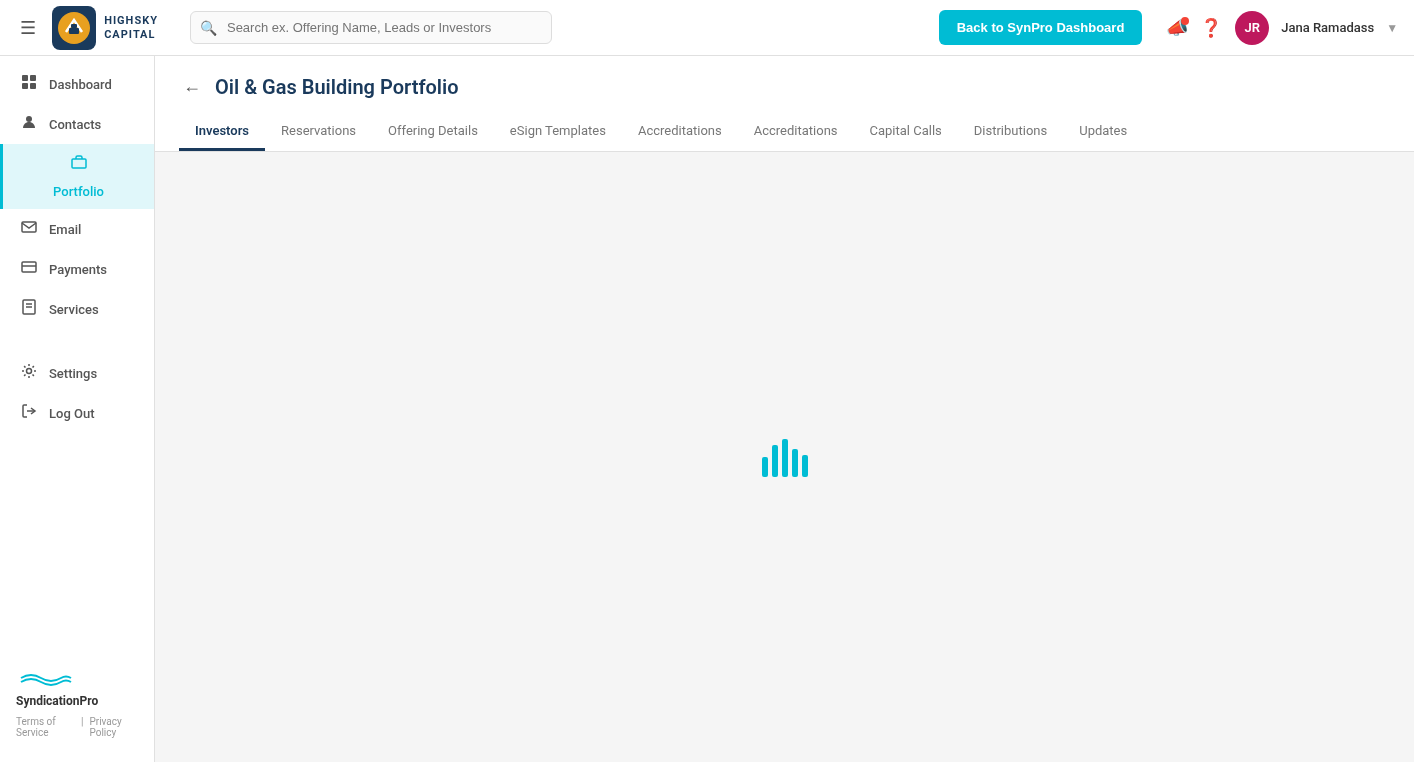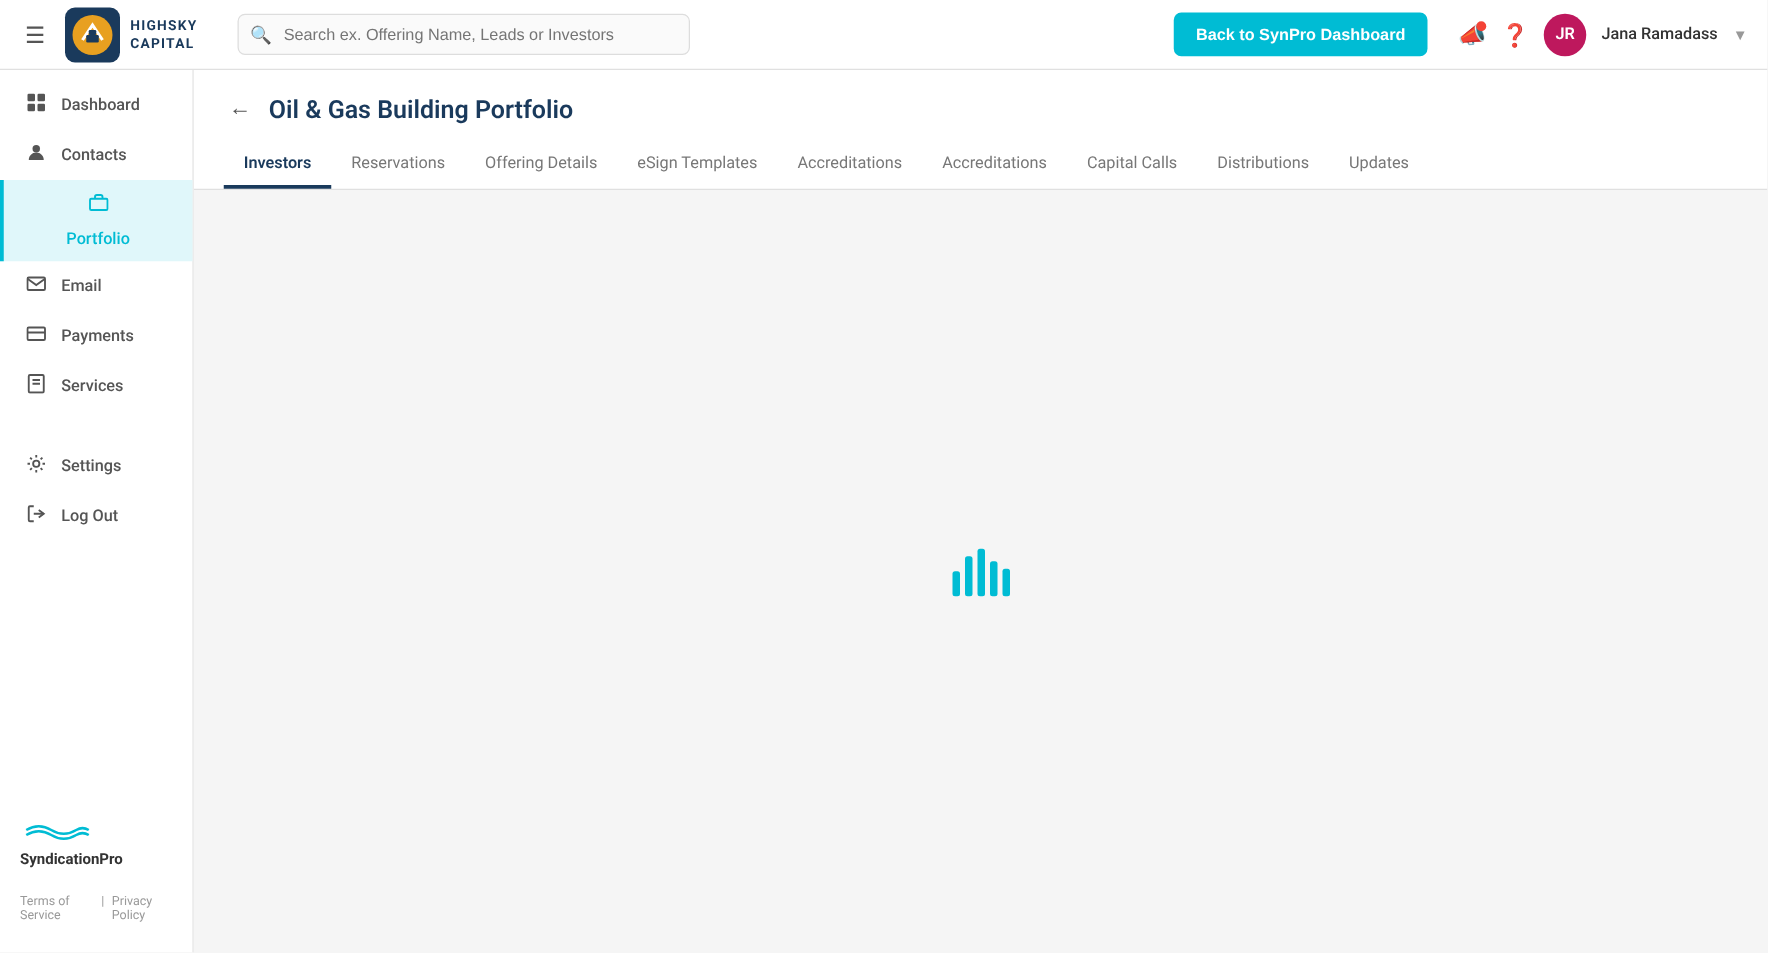--- a/index.html
+++ b/index.html
@@ -33,21 +33,21 @@
     .layout { display: flex; flex: 1; overflow: hidden; }
 
     
     .sidebar { width: 155px; background: #fff; border-right: 1px solid #e0e0e0; display: flex; flex-direction: column; padding: 8px 0; flex-shrink: 0; }
     .sidebar-nav { flex: 1; }
     .sidebar-item { display: flex; align-items: center; gap: 10px; padding: 10px 16px; cursor: pointer; color: #555; font-size: 13px; font-weight: 500; border-left: 3px solid transparent; transition: all 0.15s; }
     .sidebar-item.active { color: #00bcd4; border-left-color: #00bcd4; background: #e0f7fa; flex-direction: column; }
     .sidebar-item .icon { font-size: 16px; width: 20px; text-align: center; }
     .sidebar-footer { padding: 16px; }
     .syndication-logo { text-align: left; }
-    .syndication-footer-links { display: flex; gap: 6px; justify-content: center; margin-top: 22px; font-size: 10px; color: #999; }
+    .syndication-footer-links { display: flex; gap: 6px; justify-content: center; margin-top: 8px; font-size: 10px; color: #999; }
     .syndication-footer-links a { color: #999; text-decoration: none; }
 
     
     .main { flex: 1; display: flex; flex-direction: column; overflow: hidden; background: #f5f5f5; }
     .content-header { background: #fff; padding: 16px 24px 0; border-bottom: 1px solid #e0e0e0; }
     .content-title-row { display: flex; align-items: center; justify-content: space-between; margin-bottom: 12px; }
     .content-title-left { display: flex; align-items: center; gap: 10px; }
     .back-btn { background: none; border: none; cursor: pointer; color: #555; font-size: 18px; padding: 4px; }
     .content-title { font-size: 20px; font-weight: 600; color: #1a3a5c; text-align: center; }
     .add-investment-btn { background: #fff; border: 2px solid #1a3a5c; color: #1a3a5c; border-radius: 6px; padding: 8px 18px; font-size: 13px; font-weight: 600; cursor: pointer; }

